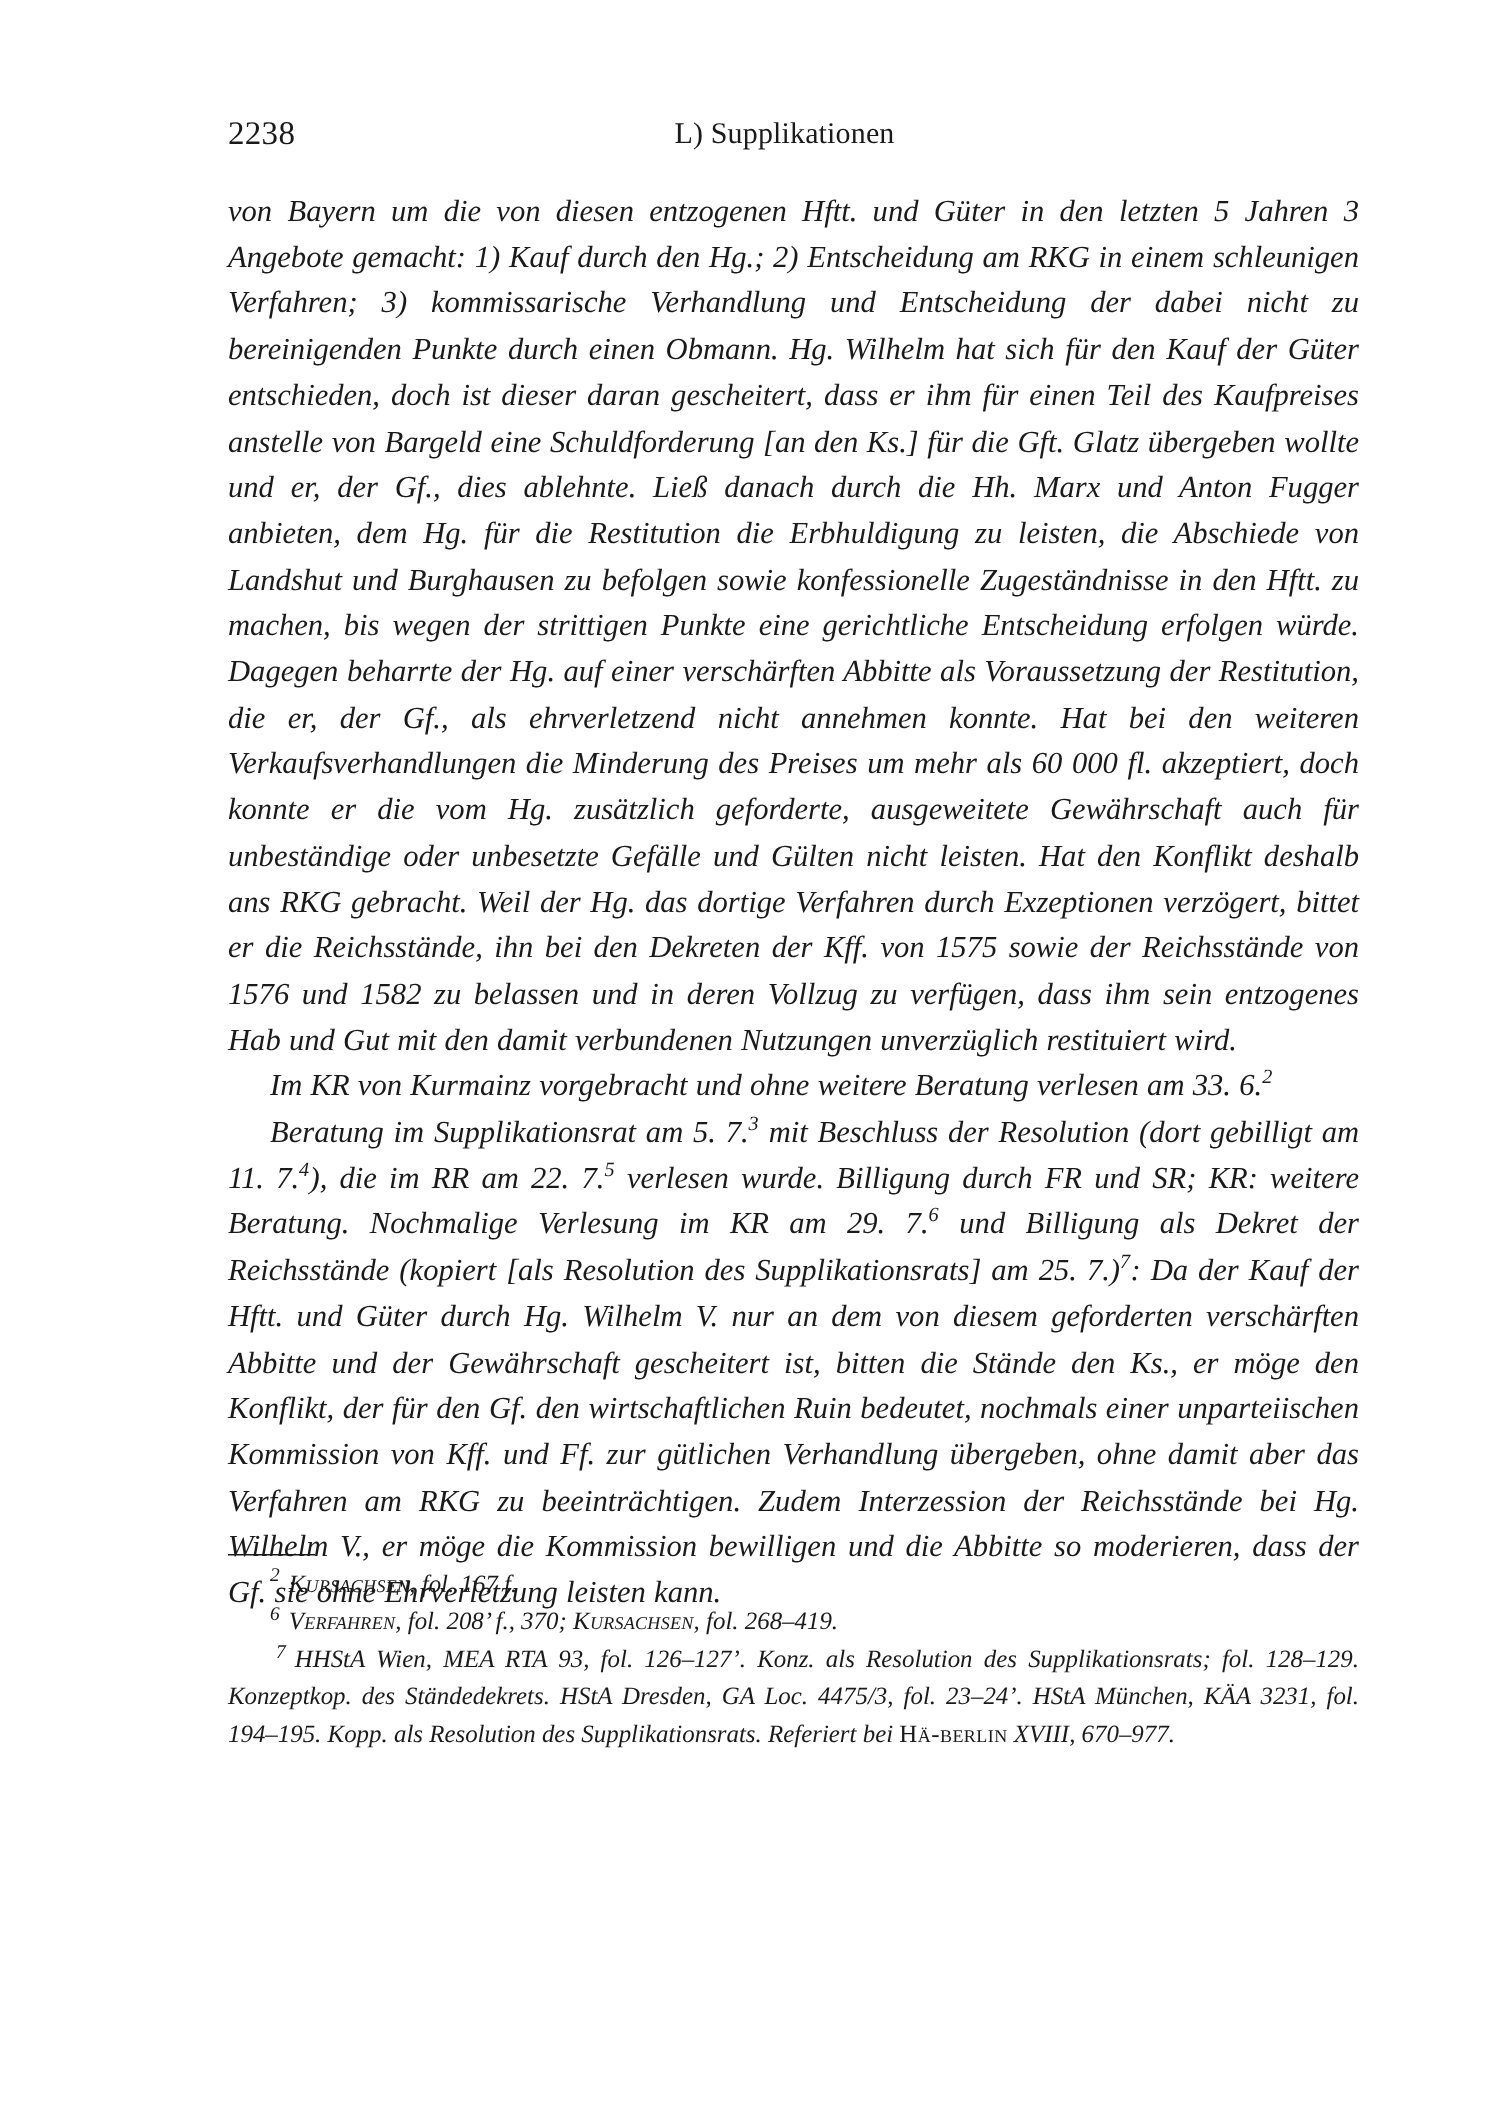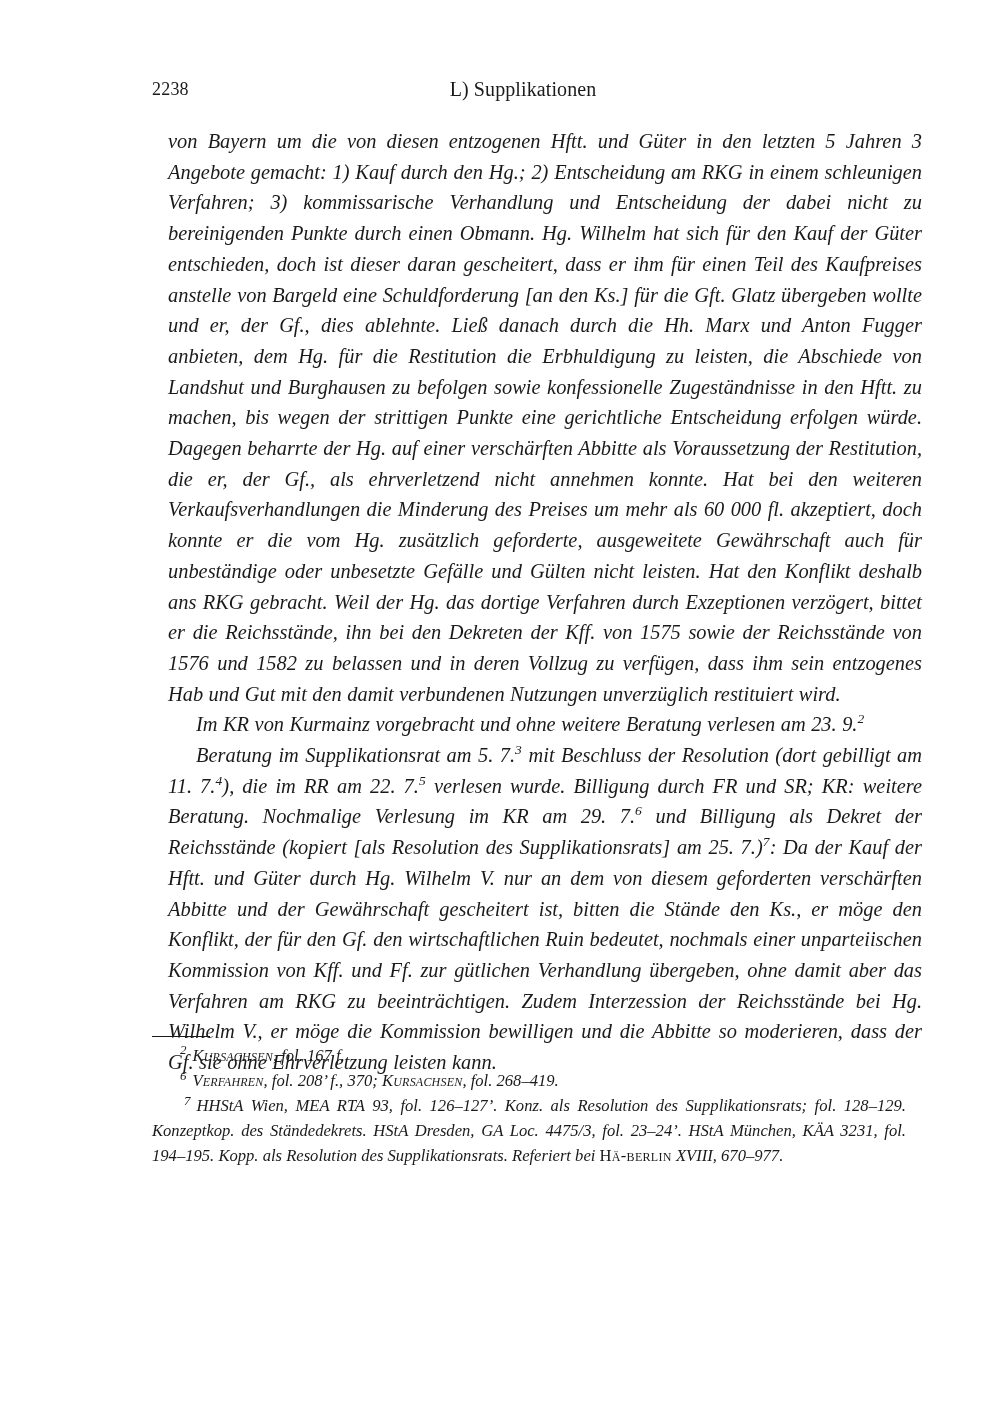--- a/index.html
+++ b/index.html
@@ -30,21 +30,21 @@
     position: absolute;
     left: 152px;
     top: 76px;
     width: 752px;
     height: 26px;
   }
   .folio {
     position: absolute;
     left: 0;
     top: 0;
-    font-size: 18px;
+    font-size: 22px;
     font-style: normal;
     letter-spacing: 0.2px;
     line-height: 26px;
     white-space: nowrap;
   }
   .head-title {
     position: absolute;
     left: 0;
     right: 0;
     top: 0;
@@ -55,21 +55,20 @@
     letter-spacing: 0.1px;
     padding-right: 10px;
   }
 
   
   .body-block {
     position: absolute;
     left: 152px;
     top: 126px;
     width: 754px;
-    margin-left: 16px;
   }
   .para {
     font-style: italic;
     font-size: 20.4px;
     line-height: 30.7px;
     text-align: justify;
     text-justify: inter-word;
     margin: 0;
     hyphens: manual;
     word-spacing: 0.02em;
@@ -140,21 +139,21 @@
   <div class="running-head">
     <span class="folio">2238</span>
     <span class="head-title">L) Supplikationen</span>
   </div>
 
   <div class="body-block">
 
     <p class="para continued">von Bayern um die von diesen entzogenen Hftt. und Güter in den letzten 5 Jahren 3 Angebote gemacht: 1) Kauf durch den Hg.; 2) Entscheidung am RKG in einem schleunigen Verfahren; 3) kommissarische Verhandlung und Entscheidung der dabei nicht zu bereinigenden Punkte durch einen Obmann. Hg. Wilhelm hat sich für den Kauf der Güter entschieden, doch ist dieser daran gescheitert, dass er ihm für einen Teil des Kaufpreises anstelle von Bargeld eine Schuldforderung [an den Ks.] für die Gft. Glatz übergeben wollte und er, der Gf., dies ablehnte. Ließ danach durch die Hh. Marx und Anton Fugger anbieten, dem Hg. für die Restitution die Erbhuldigung zu leisten, die Abschiede von Landshut und Burghausen zu befolgen sowie konfessionelle Zugeständnisse in den Hftt. zu machen, bis wegen der strittigen Punkte eine gerichtliche Entscheidung erfolgen würde. Dagegen beharrte der Hg. auf einer verschärften Abbitte als Voraussetzung der Restitution, die er, der Gf., als ehrverletzend nicht annehmen konnte. Hat bei den weiteren Verkaufsverhandlungen die Minderung des Preises um mehr als 60 000 fl. akzeptiert, doch konnte er die vom Hg. zusätzlich geforderte, ausgeweitete Gewährschaft auch für unbeständige oder unbesetzte Gefälle und Gülten nicht leisten. Hat den Konflikt deshalb ans RKG gebracht. Weil der Hg. das dortige Verfahren durch Exzeptionen verzögert, bittet er die Reichsstände, ihn bei den Dekreten der Kff. von 1575 sowie der Reichsstände von 1576 und 1582 zu belassen und in deren Vollzug zu verfügen, dass ihm sein entzogenes Hab und Gut mit den damit verbundenen Nutzungen unverzüglich restituiert wird.</p>
 
     <p class="para indented">
-      <span>Im KR von Kurmainz vorgebracht und ohne weitere Beratung verlesen am 23. 9.</span><sup class="fn">2</sup>
+      <span>Im KR von Kurmainz vorgebracht und ohne weitere Beratung verlesen am 33. 6.</span><sup class="fn">2</sup>
     </p>
 
     <p class="para indented">
       <span>Beratung im Supplikationsrat am 5. 7.</span><sup class="fn">3</sup><span> mit Beschluss der Resolution (dort gebilligt am 11. 7.</span><sup class="fn">4</sup><span>), die im RR am 22. 7.</span><sup class="fn">5</sup><span> verlesen wurde. Billigung durch FR und SR; KR: weitere Beratung. Nochmalige Verlesung im KR am 29. 7.</span><sup class="fn">6</sup><span> und Billigung als Dekret der Reichsstände (kopiert [als Resolution des Supplikationsrats] am 25. 7.)</span><sup class="fn">7</sup><span>: Da der Kauf der Hftt. und Güter durch Hg. Wilhelm V. nur an dem von diesem geforderten verschärften Abbitte und der Gewährschaft gescheitert ist, bitten die Stände den Ks., er möge den Konflikt, der für den Gf. den wirtschaftlichen Ruin bedeutet, nochmals einer unparteiischen Kommission von Kff. und Ff. zur gütlichen Verhandlung übergeben, ohne damit aber das Verfahren am RKG zu beeinträchtigen. Zudem Interzession der Reichsstände bei Hg. Wilhelm V., er möge die Kommission bewilligen und die Abbitte so moderieren, dass der Gf. sie ohne Ehrverletzung leisten kann.</span>
     </p>
 
   </div>
 
   <div class="fn-rule"></div>
 

